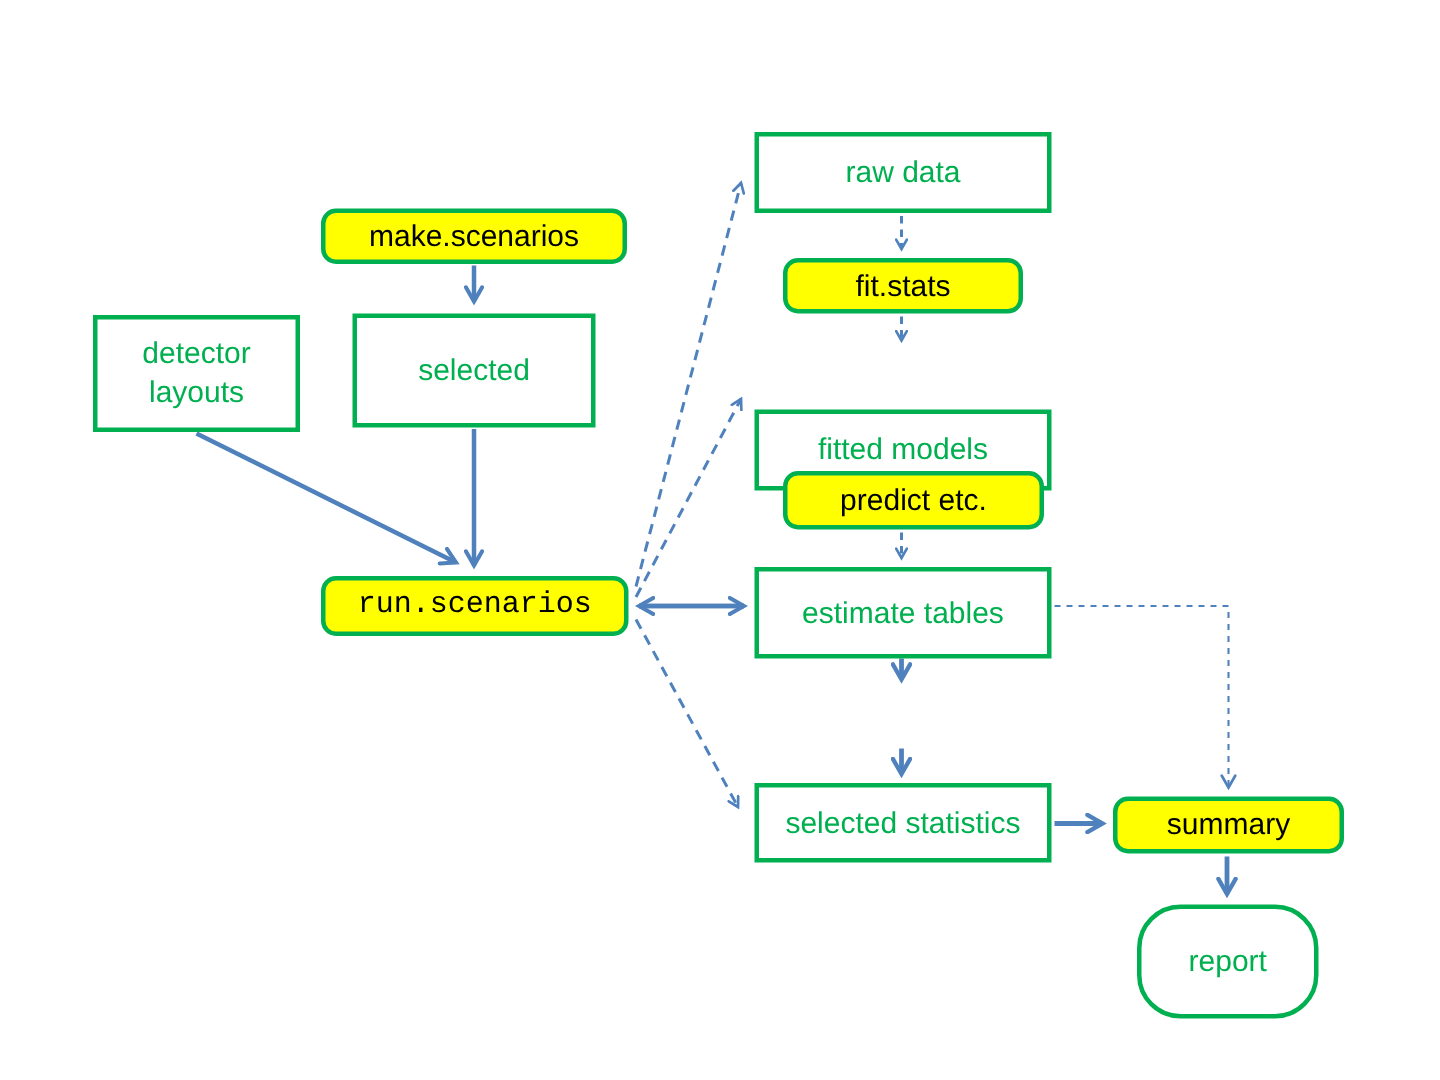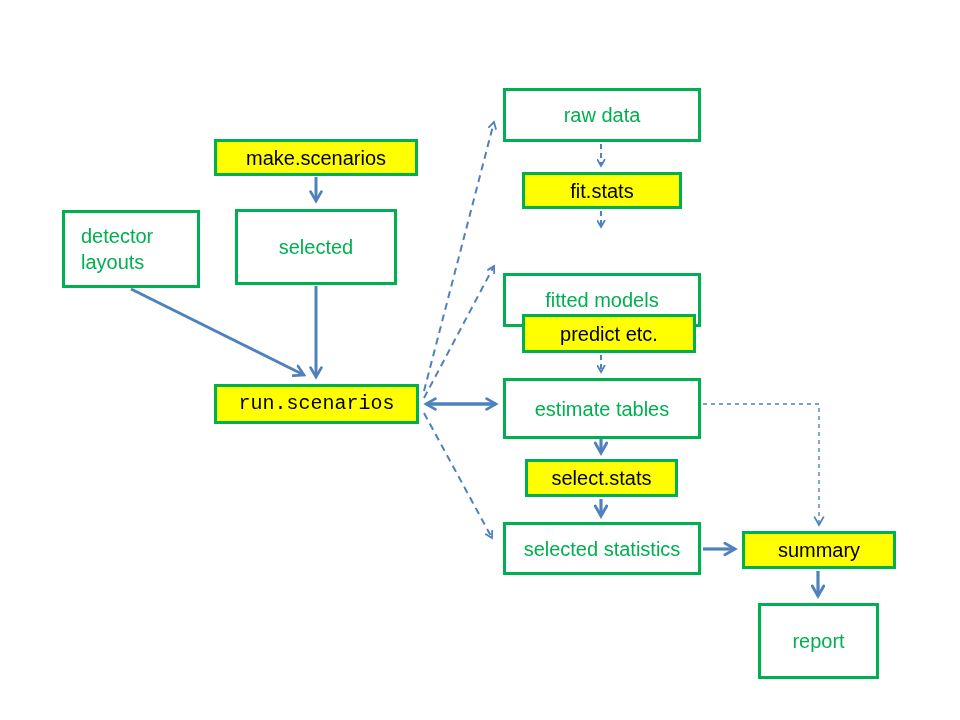--- a/index.html
+++ b/index.html
@@ -3,41 +3,41 @@
 <meta charset="utf-8">
 <style>
   html,body{margin:0;padding:0;background:#ffffff;}
   #canvas{
     position:relative;width:960px;height:720px;background:#ffffff;
     font-family:"Liberation Sans",sans-serif;overflow:hidden;
   }
   #arrows{position:absolute;left:0;top:0;width:960px;height:720px;}
   .node{
     position:absolute;display:flex;align-items:center;justify-content:center;
-    text-align:left;font-size:20px;line-height:1.3;box-sizing:border-box;
+    text-align:center;font-size:20px;line-height:1.3;box-sizing:border-box;
     background:#ffffff;border:3px solid #00B050;color:#00B050;padding:0 16px;
   }
   .func{
-    background:#FFFF00;color:#000000;border:3px solid #00B050;border-radius:0;
+    background:#FFFF00;color:#000000;border:3px solid #00B050;border-radius:10px;
     font-size:20px;
   }
   
   #n-make-scenarios{left:214px;top:139px;width:204px;height:37px;}
   #n-detector-layouts{left:62px;top:210px;width:138px;height:78px;}
   #n-scenarios{left:235px;top:209px;width:162px;height:76px;}
   #n-run-scenarios{left:214px;top:384px;width:205px;height:40px;font-family:Liberation Mono, monospace;}
   #n-raw-data{left:503px;top:88px;width:198px;height:54px;}
   #n-fit-models{left:522px;top:172px;width:160px;height:37px;}
   #n-fitted-models{left:503px;top:233px;width:198px;height:54px;margin-top:40px;}
   #n-predict-etc{left:522px;top:314px;width:174px;height:39px;}
   #n-estimate-tables{left:503px;top:378px;width:198px;height:61px;}
   #n-select-stats{left:525px;top:459px;width:153px;height:38px;}
   #n-selected-statistics{left:503px;top:522px;width:198px;height:53px;}
   #n-summary{left:742px;top:531px;width:154px;height:38px;}
-  #n-report{left:758px;top:603px;width:121px;height:76px;}
+  #n-report{left:758px;top:603px;width:121px;height:76px;border-radius:29px;}
 </style>
 </head>
 <body>
 
 <div id="canvas">
 
   <svg id="arrows" viewBox="0 0 960 720" xmlns="http://www.w3.org/2000/svg">
     <defs>
       <marker id="ah" viewBox="0 0 10 10" refX="8" refY="5" markerWidth="4.5" markerHeight="4.5" orient="auto" markerUnits="strokeWidth">
         <path d="M1,1 L8,5 L1,9" fill="none" stroke="#4F81BD" stroke-width="2" stroke-linecap="round"></path>
@@ -83,21 +83,20 @@
   <div class="node" id="n-raw-data">raw data</div>
 
   <div class="node func" id="n-fit-models">fit.stats</div>
 
   <div class="node" id="n-fitted-models">fitted models</div>
 
   <div class="node func" id="n-predict-etc">predict etc.</div>
 
   <div class="node" id="n-estimate-tables">estimate tables</div>
 
-  <div class="node func" id="n-select-stats">select.stats</div>
 
   <div class="node func" id="n-summary">summary</div>
 
   <div class="node" id="n-selected-statistics">selected statistics</div>
 
   <div class="node" id="n-report">report</div>
 
 </div>
 
 </body></html>

